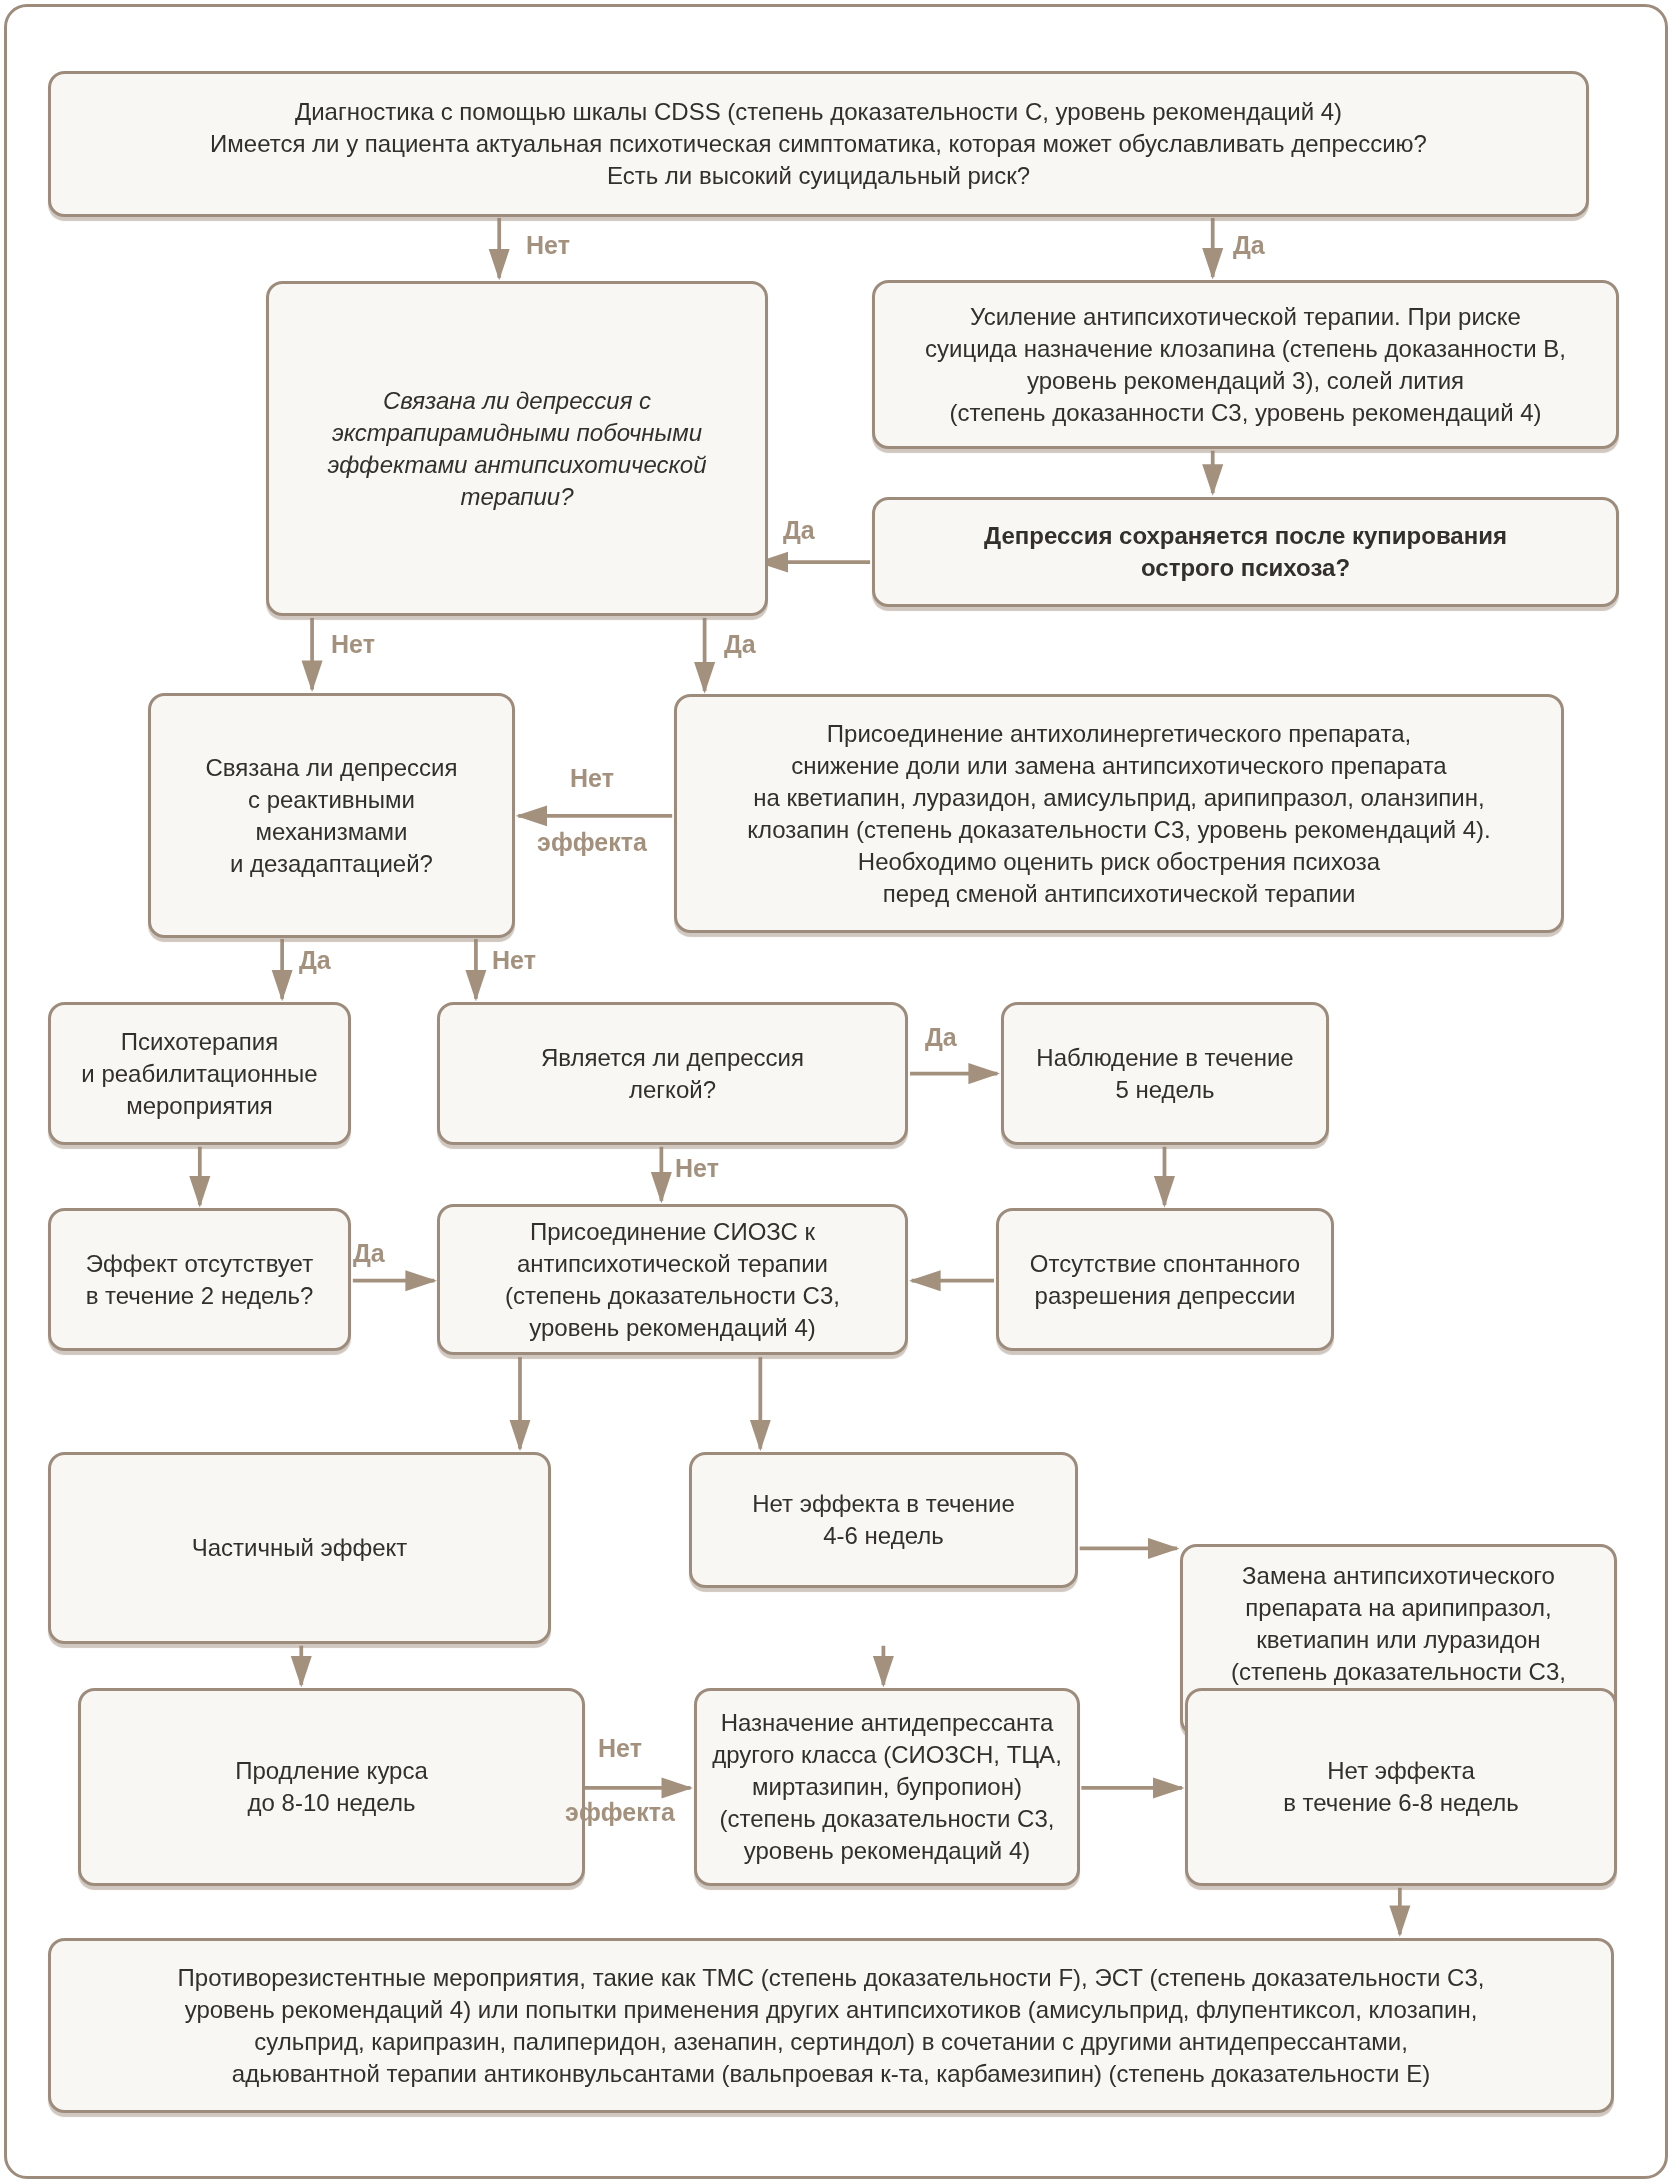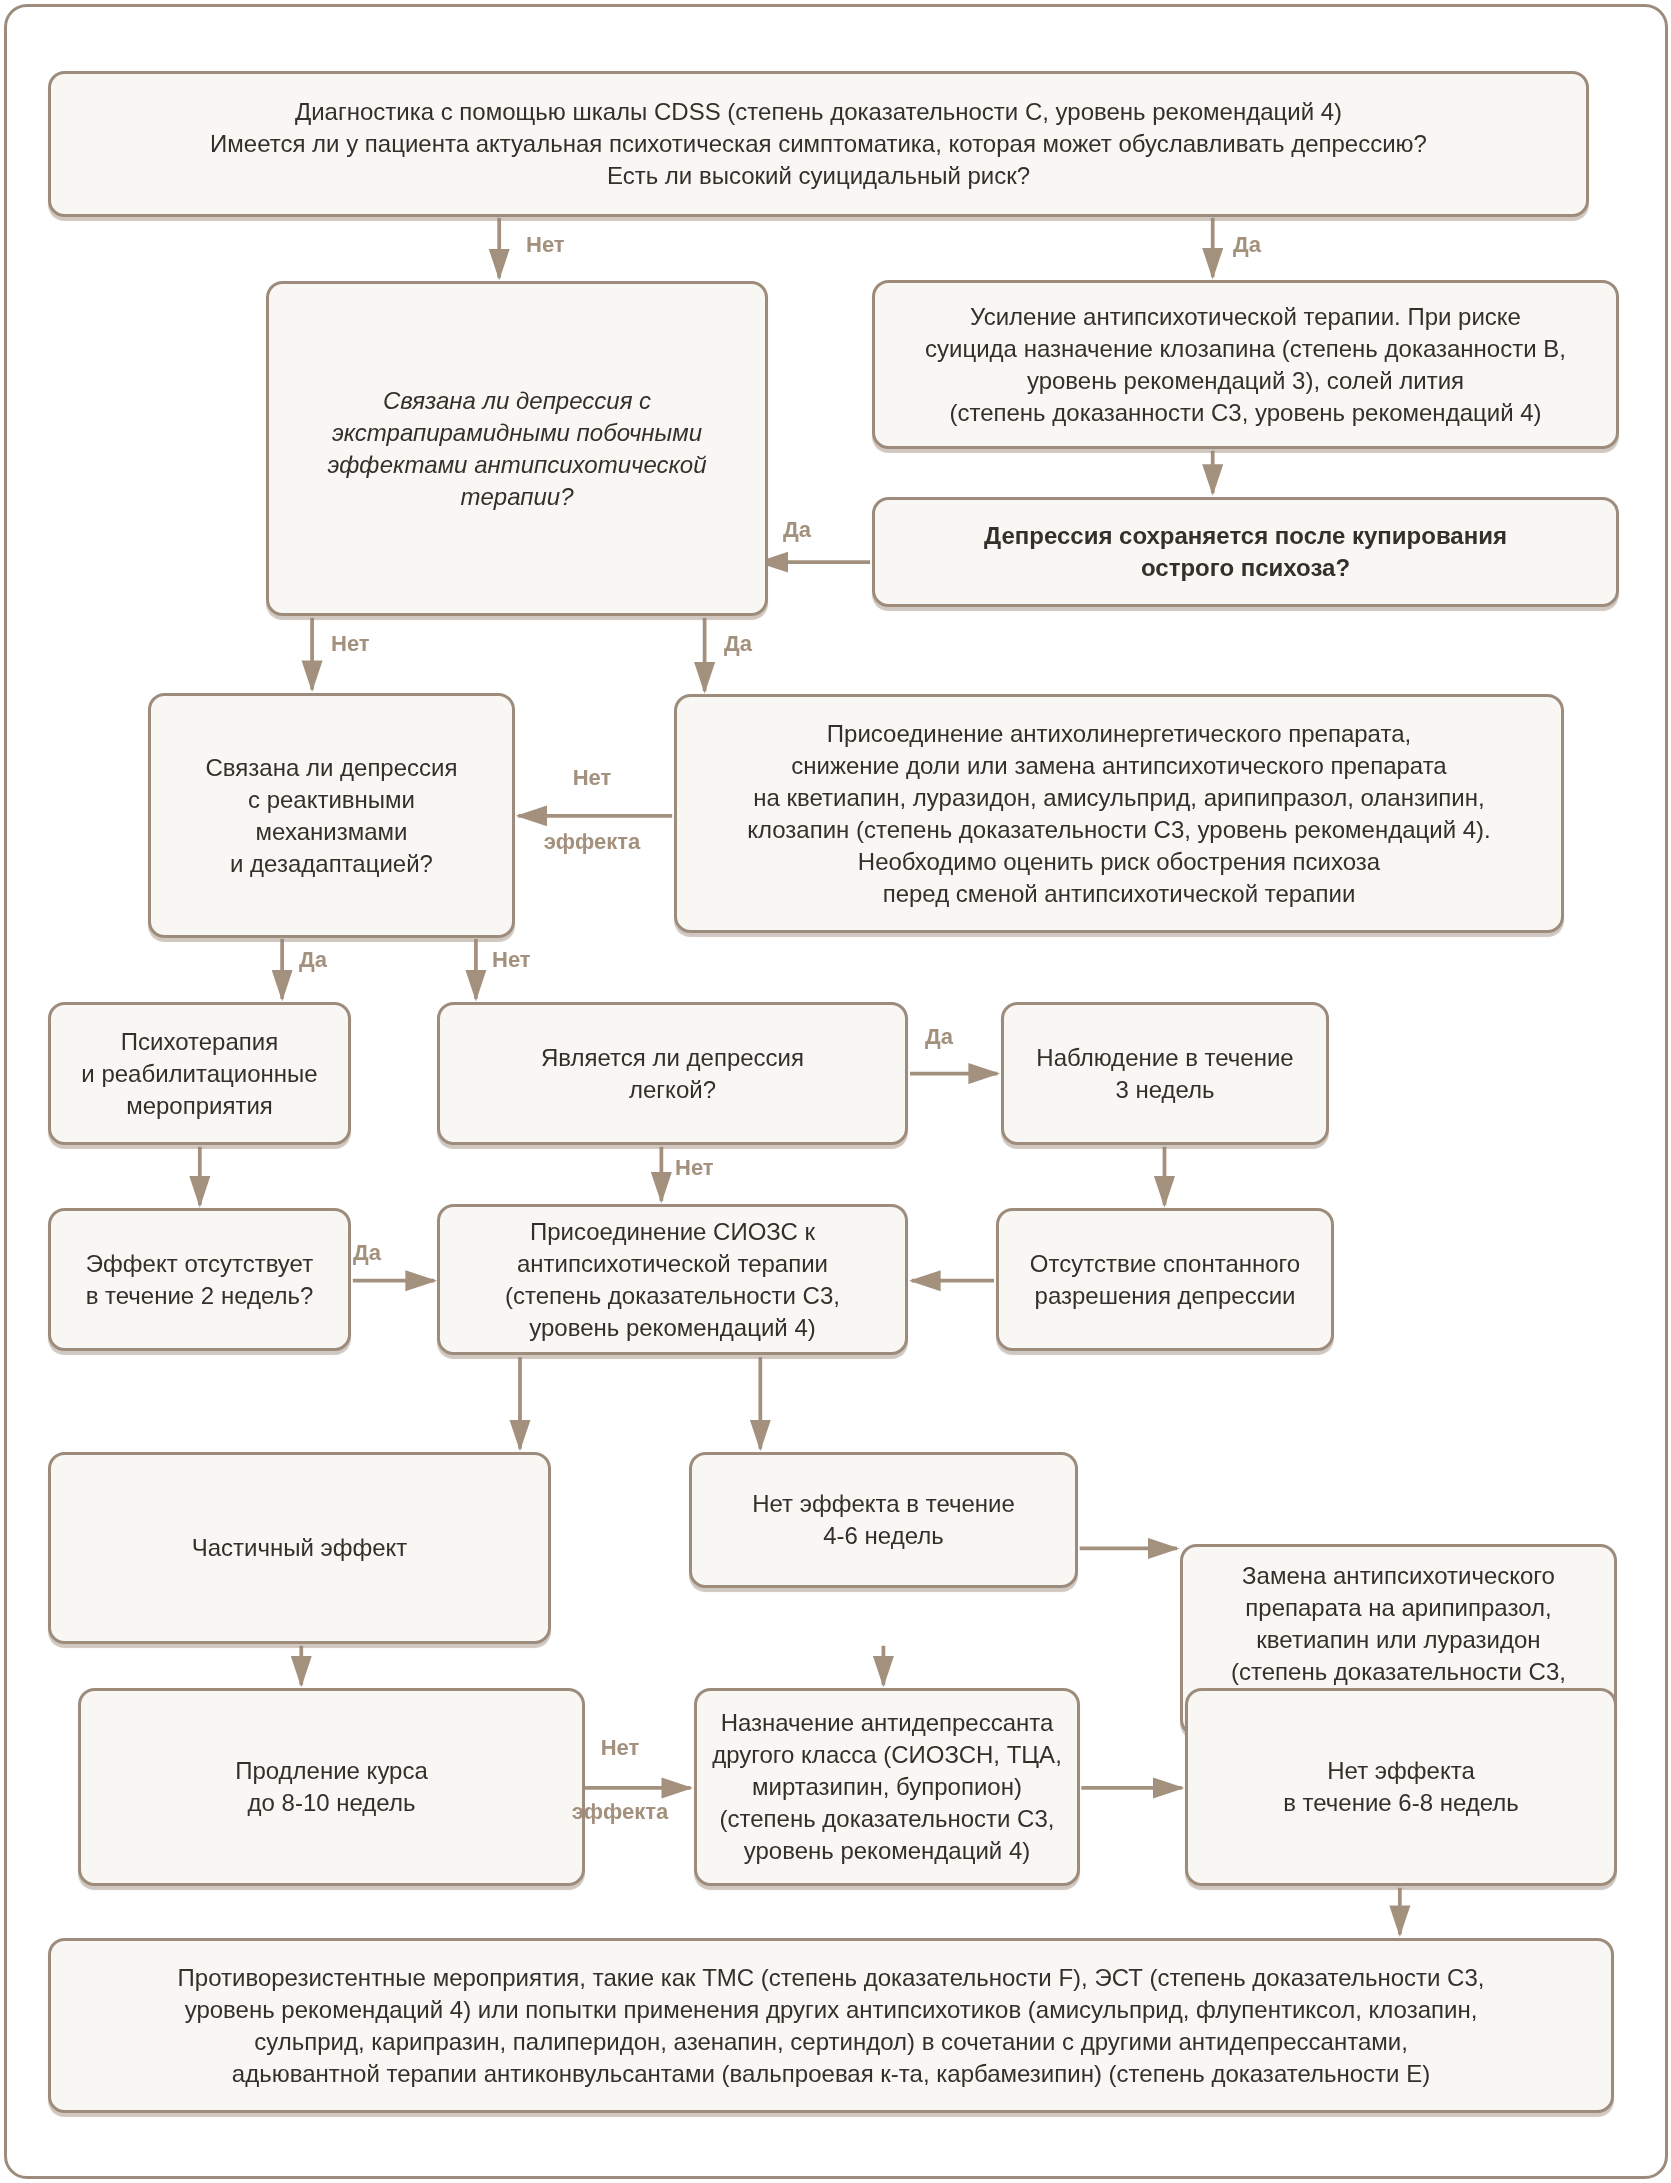--- a/index.html
+++ b/index.html
@@ -40,21 +40,21 @@
     white-space:pre-line;
     text-align:center;
     font-size:24px;
     line-height:32px;
     color:#33302b;
   }
   .elabel{
     position:absolute;
     color:#a3917e;
     font-weight:bold;
-    font-size:22px;
+    font-size:25px;
     line-height:28px;
     white-space:nowrap;
   }
   .elabel.centered{ transform:translateX(-50%); }
 </style>
 </head>
 <body>
 
 <div class="canvas">
 
@@ -139,21 +139,21 @@
 мероприятия</span>
   </div>
 
   <div class="node" style="left:437px;top:1002px;width:471px;height:143px;">
     <span class="node-text">Является ли депрессия
 легкой?</span>
   </div>
 
   <div class="node" style="left:1001px;top:1002px;width:328px;height:143px;">
     <span class="node-text">Наблюдение в течение
-3 недель</span>
+5 недель</span>
   </div>
 
   <div class="node" style="left:48px;top:1208px;width:303px;height:143px;">
     <span class="node-text">Эффект отсутствует
 в течение 2 недель?</span>
   </div>
 
   <div class="node" style="left:437px;top:1204px;width:471px;height:151px;">
     <span class="node-text">Присоединение СИОЗС к
 антипсихотической терапии

